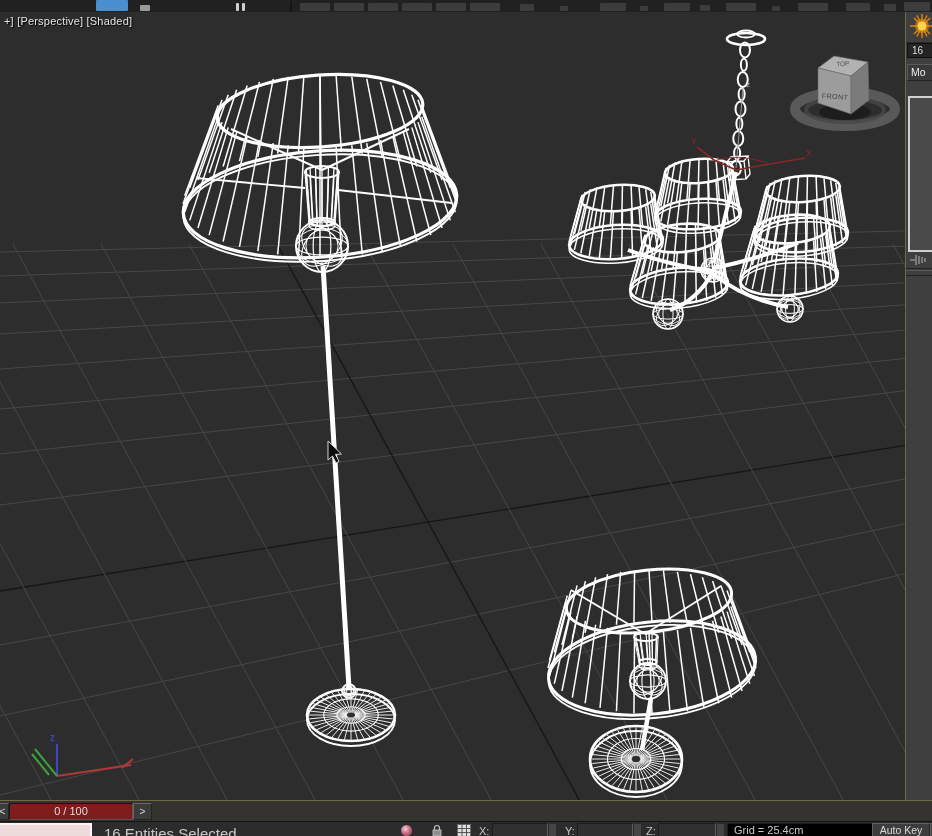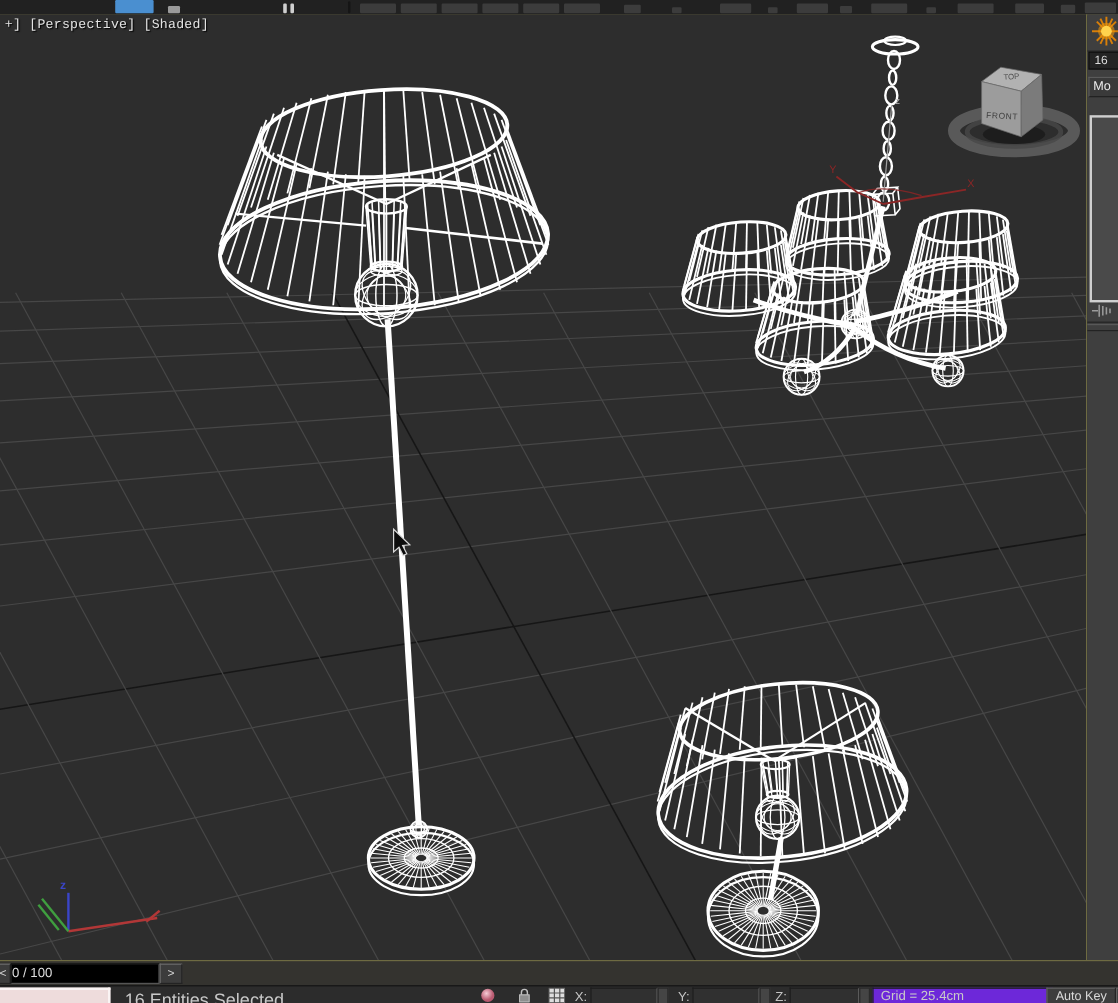--- a/index.html
+++ b/index.html
@@ -1,40 +1,40 @@
 <!DOCTYPE html>
 <html><head>
 <meta charset="utf-8">
 <style>
   html,body{margin:0;padding:0;background:#2d2d2d;}
   body{width:932px;height:836px;overflow:hidden;font-family:"Liberation Sans",sans-serif;-webkit-user-select:none;user-select:none;}
   #root{position:absolute;left:0;top:0;width:932px;height:836px;background:#2d2d2d;overflow:hidden;}
   .abs{position:absolute;}
   #toolbar{left:0;top:0;width:932px;height:12px;background:#212121;border-bottom:1px solid #6e6b42;overflow:hidden;}
   #scene{left:0;top:12px;background:#2d2d2d;display:block;}
-  #vp-label{left:4px;top:15px;font-size:11px;color:#e3e3e3;text-shadow:1px 1px 1px #000;letter-spacing:.2px;font-family:Liberation Mono, monospace;}
+  #vp-label{left:4px;top:15px;font-size:11px;color:#e3e3e3;text-shadow:1px 1px 1px #000;letter-spacing:.2px;}
   #panel-border{left:905px;top:12px;width:1px;height:788px;background:#6e6b42;}
   #panel{left:906px;top:12px;width:26px;height:788px;background:#3f3f3f;overflow:hidden;}
   #sun-wrap{position:absolute;left:3px;top:0px;width:26px;height:30px;}
   #panel-div1{position:absolute;left:0;top:30px;width:26px;height:1px;background:#2a2a2a;}
   #name-field{position:absolute;left:1px;top:31px;width:26px;height:13px;background:#242424;border:1px solid #0f0f0f;color:#dcdcdc;font-size:10px;line-height:13px;padding-left:4px;}
   #mo-btn{position:absolute;left:1px;top:52px;width:26px;height:15px;background:#3a3a3a;border:1px solid;border-color:#5a5a5a #222 #222 #5a5a5a;color:#ececec;font-size:10.5px;line-height:15px;padding-left:3px;}
   #stack-box{position:absolute;left:2px;top:84px;width:26px;height:152px;background:#4a4a4a;border:2px solid #cfcfcf;}
   #pin-wrap{position:absolute;left:3px;top:240px;width:20px;height:12px;}
   .pdiv{position:absolute;left:0;width:26px;height:1px;}
   #timebar{left:0;top:800px;width:932px;height:21px;background:#34332f;border-top:1px solid #6e6b42;}
   .tbtn{position:absolute;top:2px;height:15px;background:#3c3c3c;border:1px solid;border-color:#6a6a6a #232323 #232323 #6a6a6a;color:#d6d6d6;font-size:10px;text-align:center;line-height:15px;}
-  #ttrack{position:absolute;left:9px;top:2px;width:122px;height:15px;background:#000000;border:1px solid;border-color:#161616 #555 #555 #161616;color:#dedede;font-size:11px;line-height:15px;}
+  #ttrack{position:absolute;left:9px;top:2px;width:122px;height:15px;background:#7f1d1d;border:1px solid;border-color:#161616 #555 #555 #161616;color:#dedede;font-size:11px;text-align:center;line-height:15px;}
   #statusbar{left:0;top:821px;width:932px;height:15px;background:#2c2c2c;border-top:1px solid #141414;}
   #listener{position:absolute;left:0;top:1px;width:90px;height:14px;background:#eedcdc;border-top:2px solid #faf4f4;border-right:2px solid #faf4f4;}
   #sel-text{position:absolute;left:104px;top:3px;font-size:15px;color:#c8c8c8;white-space:nowrap;}
   .slabel{position:absolute;top:3px;font-size:11px;color:#c4c4c4;}
   .sfield{position:absolute;top:1px;height:14px;background:#303030;border:1px solid;border-color:#1d1d1d #5a5a5a #5a5a5a #1d1d1d;}
   .spin{position:absolute;top:1px;width:7px;height:14px;background:#454545;border:1px solid #2a2a2a;}
-  #grid-panel{position:absolute;left:727px;top:1px;width:150px;height:14px;background:#6d28d9;border:1px solid;border-color:#1d1d1d #5a5a5a #5a5a5a #1d1d1d;color:#c9c9c9;font-size:11px;line-height:13px;padding-left:6px;box-sizing:border-box;}
+  #grid-panel{position:absolute;left:727px;top:1px;width:150px;height:14px;background:#000000;border:1px solid;border-color:#1d1d1d #5a5a5a #5a5a5a #1d1d1d;color:#c9c9c9;font-size:11px;line-height:13px;padding-left:6px;box-sizing:border-box;}
   #autokey{position:absolute;left:872px;top:1px;width:56px;height:14px;background:#3d3d3d;border:1px solid;border-color:#606060 #242424 #242424 #606060;color:#dadada;font-size:10.5px;text-align:center;line-height:13px;}
   #extra-btn{position:absolute;left:930px;top:1px;width:20px;height:14px;background:#3d3d3d;border:1px solid #606060;}
   .sicon{position:absolute;top:1px;}
 </style>
 </head>
 <body>
 <div id="root">
 
   <div id="toolbar" class="abs">
       <div style="position: absolute; left: 96px; top: 0px; width: 32px; height: 11px; background: rgb(74, 143, 208); border-radius: 1px;"></div>

